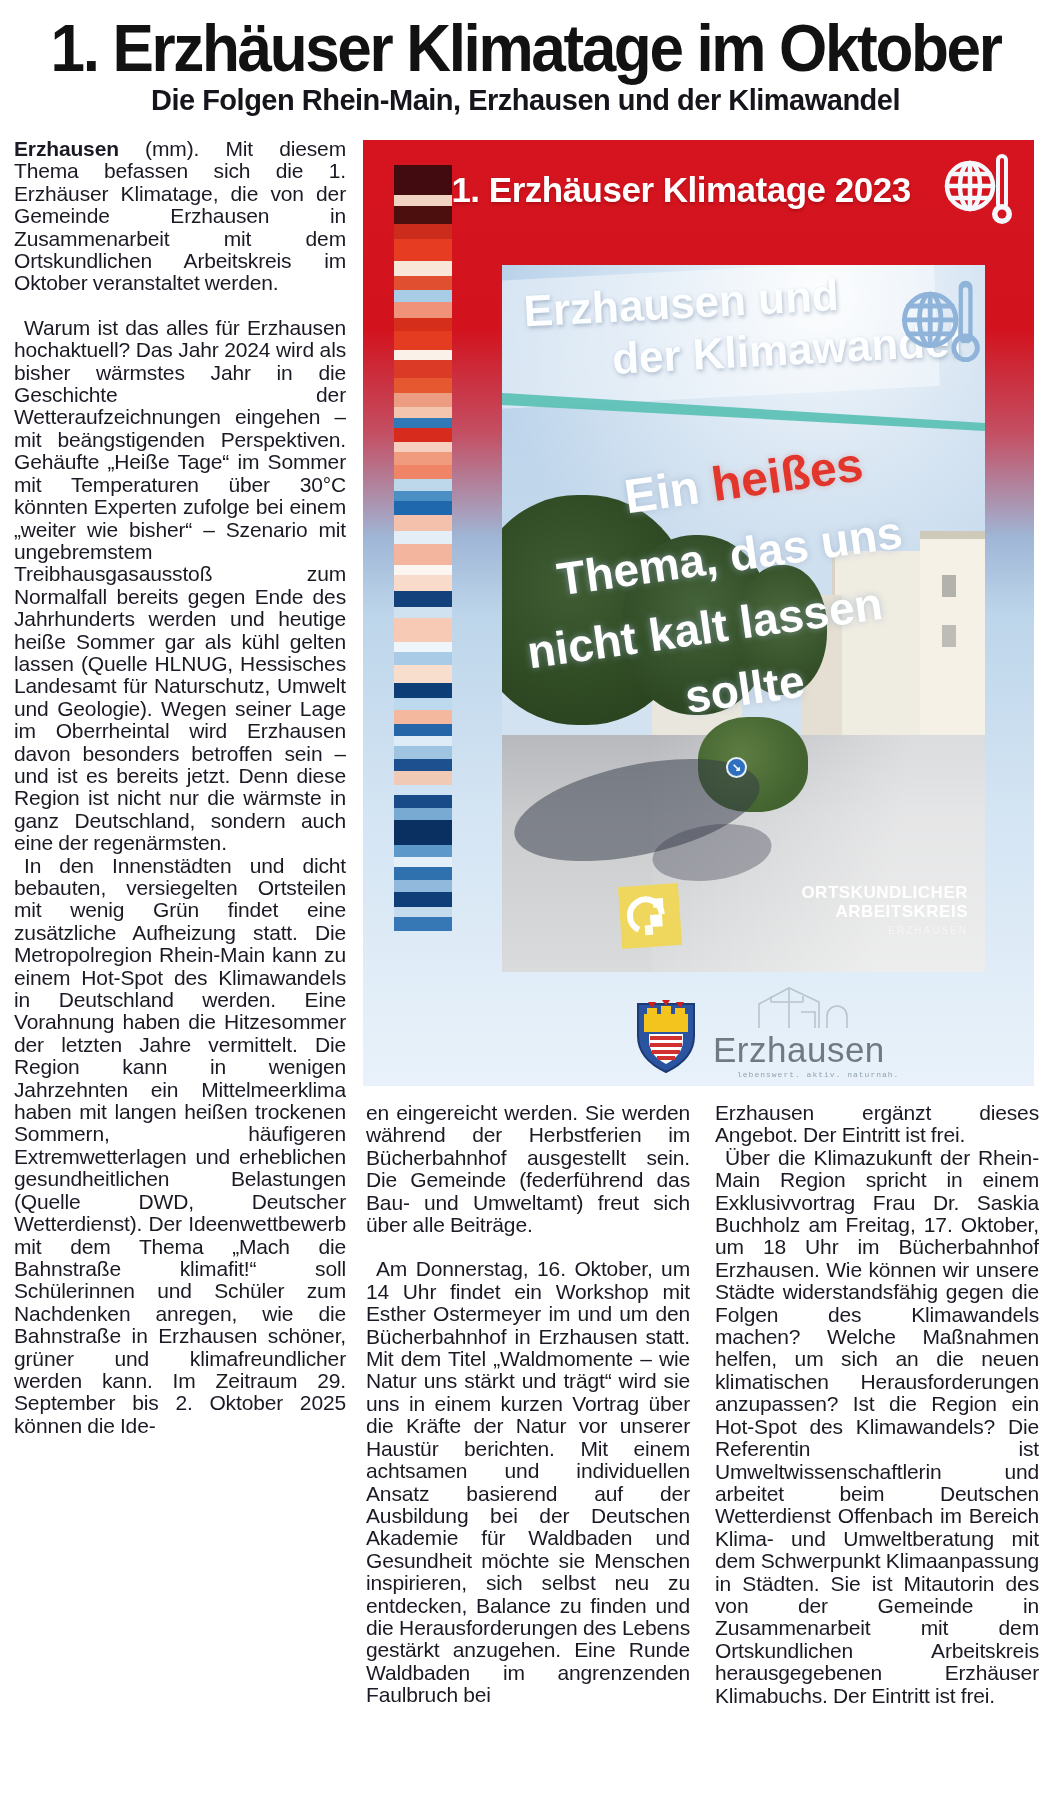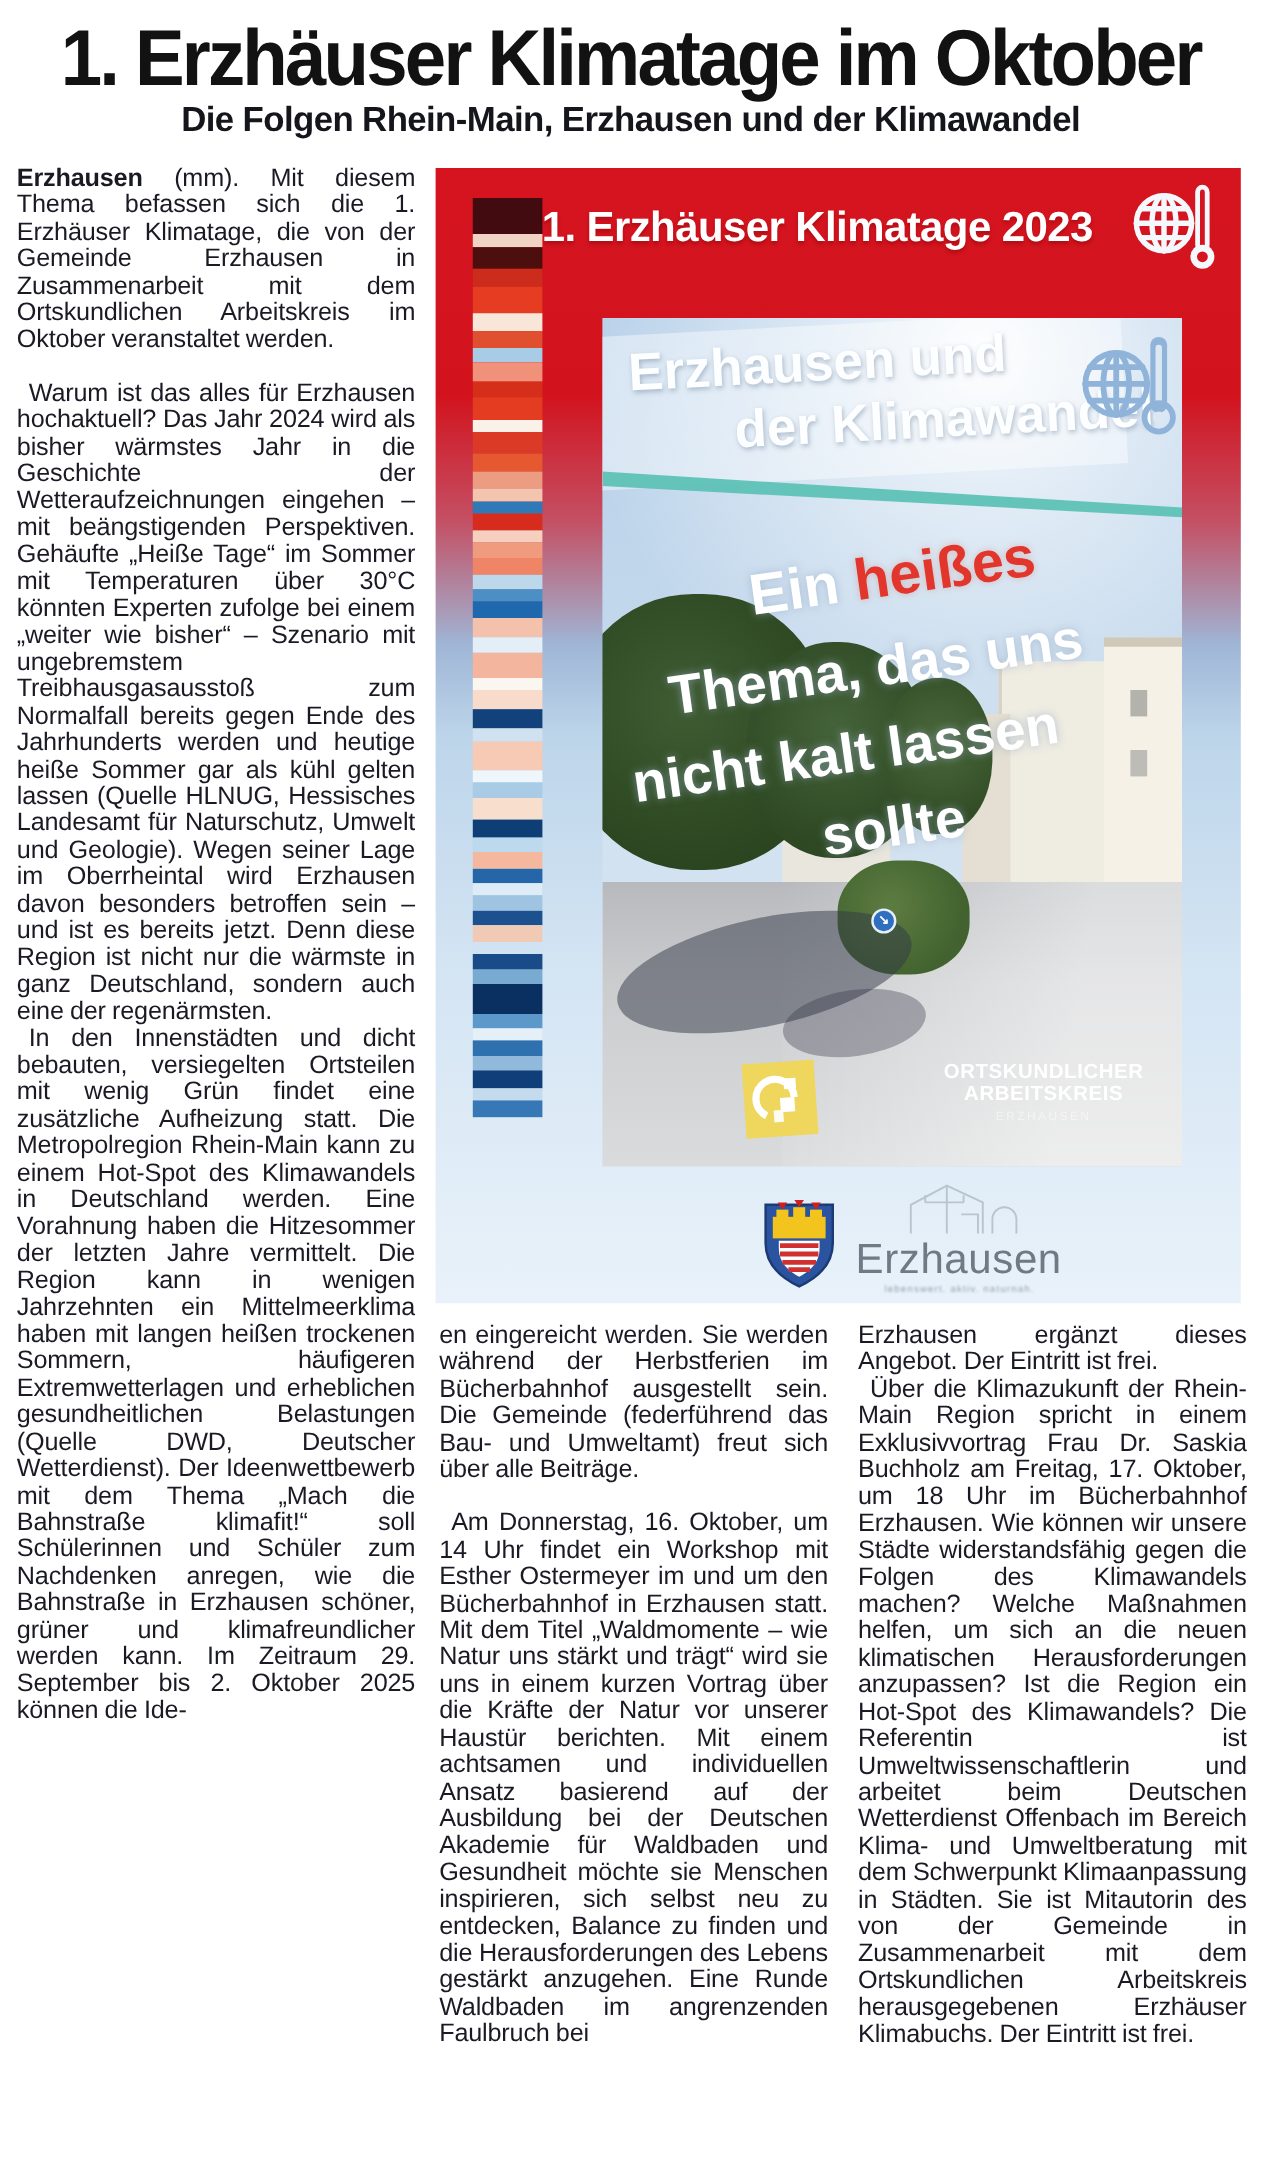--- a/index.html
+++ b/index.html
@@ -61,31 +61,31 @@
   .slogan{position:absolute;left:18px;top:188px;width:460px;transform:rotate(-8deg);
           font-weight:800;color:#ffffff;text-shadow:0 0 7px rgba(150,170,195,0.65);}
   .slogan .s1{font-size:48px;padding-left:118px;white-space:nowrap;}
   .slogan .s1 .hot{color:#e2352b;text-shadow:0 0 6px rgba(200,120,110,0.4);}
   .slogan .s2{font-size:46px;padding-left:40px;margin-top:18px;white-space:nowrap;}
   .slogan .s3{font-size:46px;padding-left:0px;margin-top:14px;white-space:nowrap;}
   .slogan .s4{font-size:46px;padding-left:150px;margin-top:12px;}
   .org-badge{position:absolute;left:118px;top:612px;width:350px;height:80px;}
   .org-logo{position:absolute;left:0;top:8px;width:60px;height:62px;background:#eed75c;
             transform:rotate(-4deg);}
-  .org-text{position:absolute;right:17px;top:6px;text-align:center;color:#ffffff;font-weight:800;
+  .org-text{position:absolute;right:2px;top:6px;text-align:right;color:#ffffff;font-weight:800;
             font-size:17px;line-height:19px;letter-spacing:0.5px;}
   .org-text .o3{font-size:10px;font-weight:400;opacity:0.5;letter-spacing:2px;}
   
   .coat-of-arms{position:absolute;left:272px;top:860px;width:62px;height:74px;}
   .municipal-logo{position:absolute;left:340px;top:842px;width:200px;height:100px;}
   .municipal-logo svg{position:absolute;left:38px;top:0;}
   .municipal-name{position:absolute;left:10px;top:48px;font-size:35px;font-weight:400;
                   color:#6e7a84;letter-spacing:0.5px;}
   .municipal-tagline{position:absolute;left:34px;top:88px;font-size:8px;color:#93a3b2;
-                  filter:blur(0.7px);letter-spacing:1px;}
+                  filter:blur(0.7px);letter-spacing:1px;font-family:Liberation Mono, monospace;}
 </style>
 </head>
 <body>
 
 <div class="page">
 
   <div class="headline">1. Erzhäuser Klimatage im Oktober</div>
   <div class="subheadline">Die Folgen Rhein-Main, Erzhausen und der Klimawandel</div>
 
   <div class="col" id="col1">

